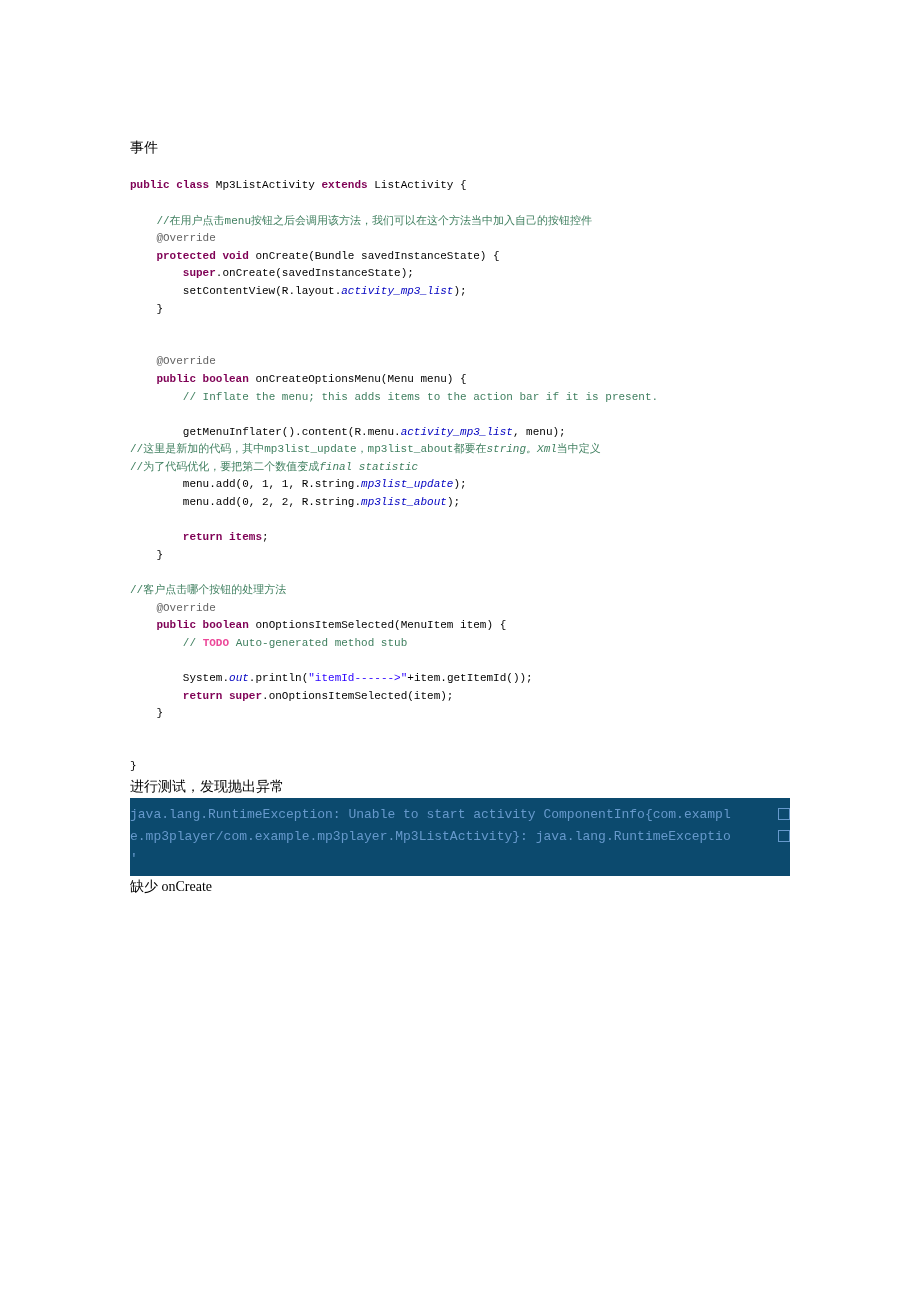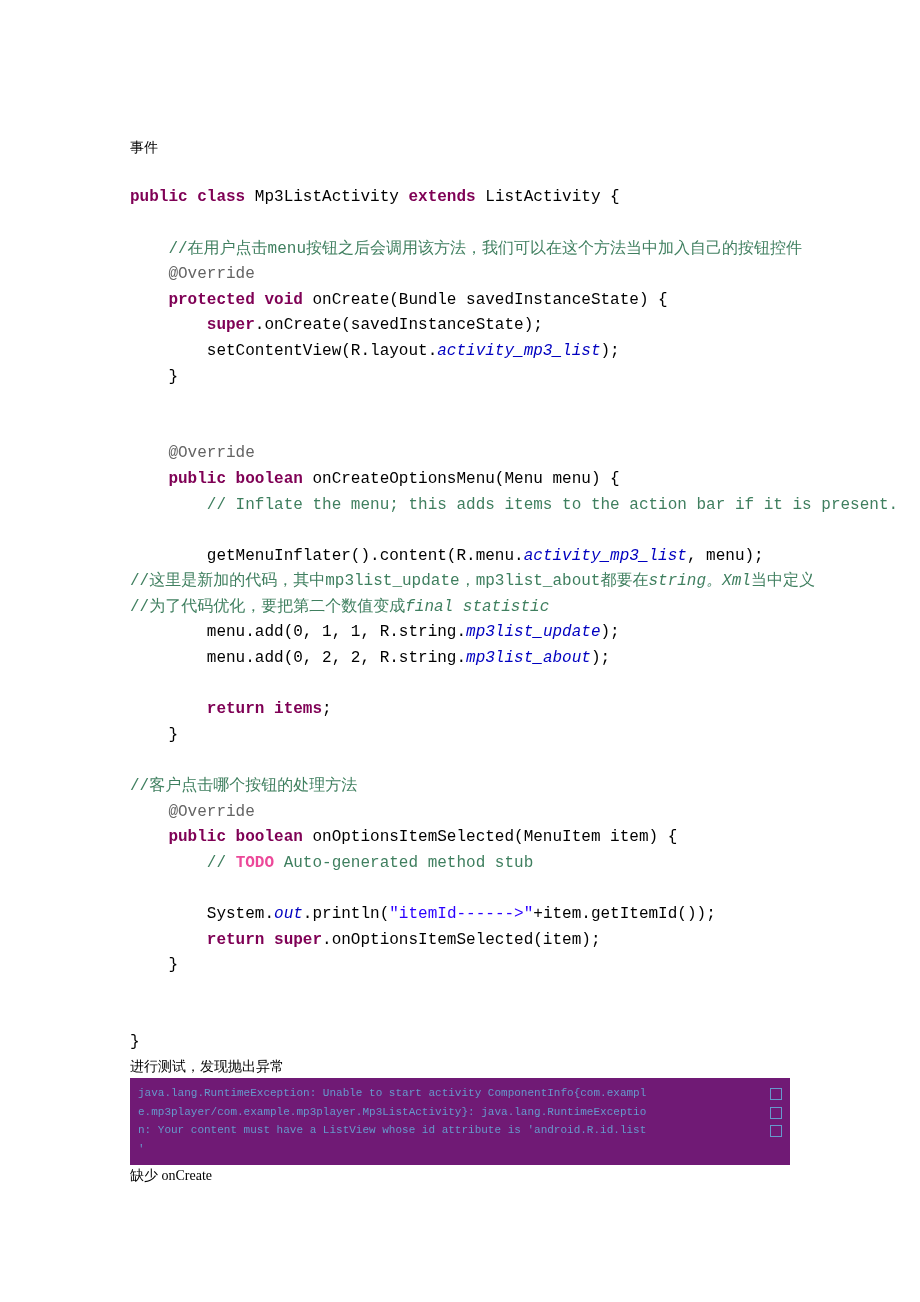--- a/index.html
+++ b/index.html
@@ -11,35 +11,35 @@
     font-family: "SimSun", "宋体", serif;
     font-size: 14px;
     color: #000;
     line-height: 1.6;
   }
   .prose {
     font-family: "SimSun", "宋体", serif;
   }
   .mono {
     font-family: "Courier New", Consolas, monospace;
-    font-size: 16px;
+    font-size: 11px;
     white-space: pre;
   }
   .kw { color: #7f0055; font-weight: bold; }
   .cm { color: #3f7f5f; }
   .ann { color: #646464; }
   .it { color: #0000c0; font-style: italic; }
   .str { color: #2a00ff; }
   .todo { color: #ec4899; font-weight: bold; }
   .cmtxt { color: #3f7f5f; }
   .errbox {
-    background: #701a75;
-    padding: 6px 8px;
+    background: #0c4a6e;
+    padding: 6px 0;
     font-family: "Courier New", Consolas, monospace;
-    font-size: 11px;
+    font-size: 13px;
     color: #6699cc;
     line-height: 1.7;
   }
   .errline {
     display: flex;
     justify-content: space-between;
   }
   .sq {
     display: inline-block;
     width: 10px;
@@ -101,23 +101,19 @@
 <div class="errbox">
   <div class="errline">
       <span>java.lang.RuntimeException: Unable to start activity ComponentInfo{com.exampl</span>
       <span class="sq"></span>
     </div>
   <div class="errline">
       <span>e.mp3player/com.example.mp3player.Mp3ListActivity}: java.lang.RuntimeExceptio</span>
       <span class="sq"></span>
     </div>
   <div class="errline">
-      <span>n: Your content must have a ListView whose id attribute is 'android.R.id.list</span>
-      <span class="sq"></span>
-    </div>
-  <div class="errline">
       <span>'</span>
     </div>
 </div>
 
 <div class="prose">
   <span>缺少 onCreate</span>
 </div>
 
 </body></html>

